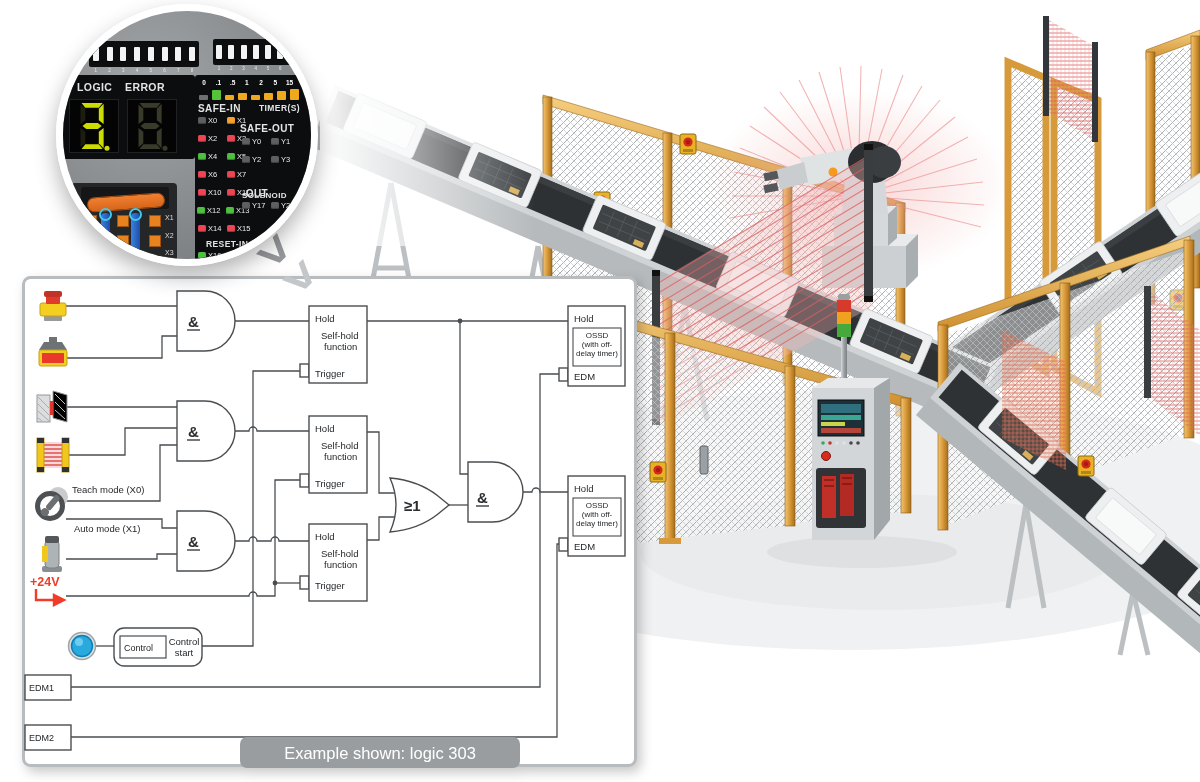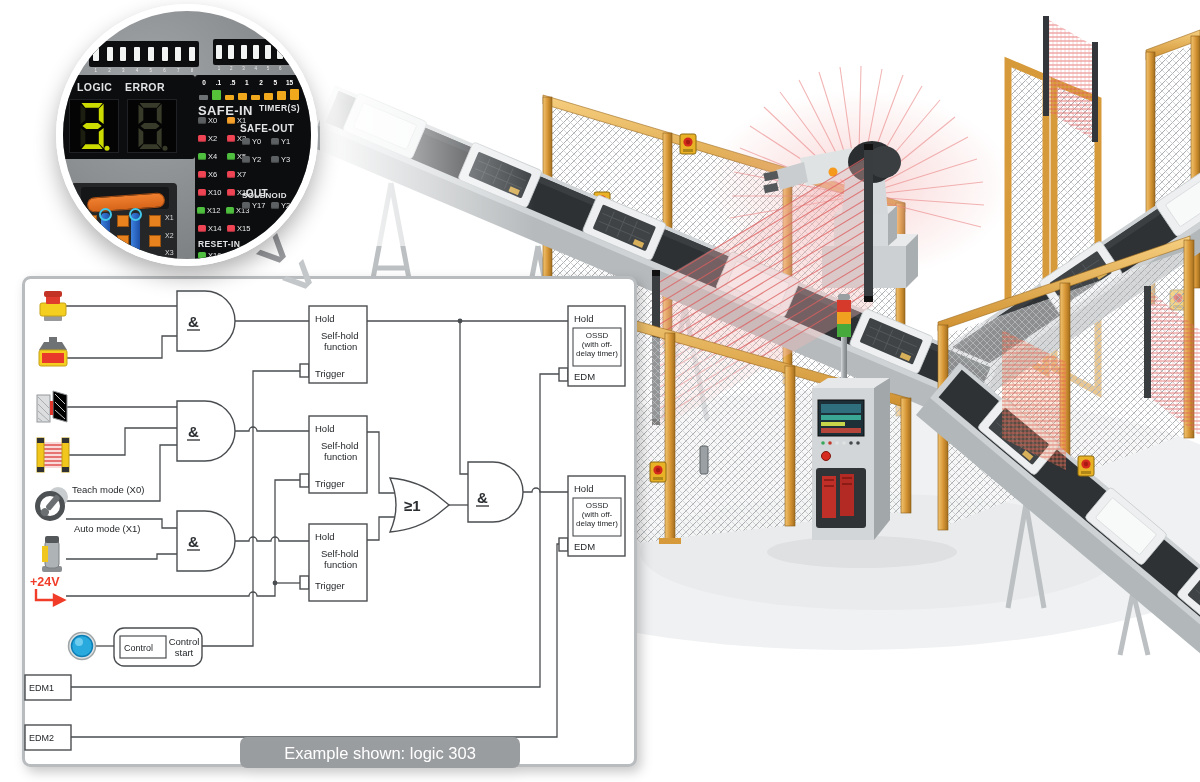--- a/index.html
+++ b/index.html
@@ -546,21 +546,21 @@
       <div class="bars" style="left:4px;top:13px;width:114px;height:12px">
         <span class="bar" style="height: 5px; background: rgb(110, 113, 115);"></span>
         <span class="bar" style="height: 10px; background: rgb(85, 194, 58);"></span>
         <span class="bar" style="height: 5px; background: rgb(240, 168, 28);"></span>
         <span class="bar" style="height: 7px; background: rgb(240, 168, 28);"></span>
         <span class="bar" style="height: 5px; background: rgb(240, 168, 28);"></span>
         <span class="bar" style="height: 7px; background: rgb(240, 168, 28);"></span>
         <span class="bar" style="height: 9px; background: rgb(240, 168, 28);"></span>
         <span class="bar" style="height: 11px; background: rgb(240, 168, 28);"></span>
       </div>
-      <span class="plabel" style="left:3px;top:28px;font-size:13px">SAFE-IN</span>
+      <span class="plabel" style="left:3px;top:28px;font-size:10px">SAFE-IN</span>
       <span class="plabel" style="left:64px;top:28px;font-size:8.5px">TIMER(S)</span>
 
       <div class="ledrow" style="left:3px;top:41px">
         <span class="pair">
             <span class="led" style="background: rgb(93, 96, 98);"></span>
             <span class="llbl">X0</span>
           </span>
         <span class="pair">
             <span class="led" style="background: rgb(246, 161, 43);"></span>
             <span class="llbl">X1</span>
@@ -619,21 +619,21 @@
       <div class="ledrow" style="left:3px;top:149px">
         <span class="pair">
             <span class="led" style="background: rgb(239, 68, 84);"></span>
             <span class="llbl">X14</span>
           </span>
         <span class="pair">
             <span class="led" style="background: rgb(239, 68, 84);"></span>
             <span class="llbl">X15</span>
           </span>
       </div>
-      <span class="plabel" style="left:3px;top:164px;font-size:8.5px">RESET-IN</span>
+      <span class="plabel" style="left:11px;top:164px;font-size:8.5px">RESET-IN</span>
       <div class="ledrow" style="left:3px;top:176px">
         <span class="pair">
             <span class="led" style="background: rgb(79, 191, 63);"></span>
             <span class="llbl">X16</span>
           </span>
         <span class="pair">
             <span class="led" style="background: rgb(93, 96, 98);"></span>
             <span class="llbl">X17</span>
           </span>
       </div>

